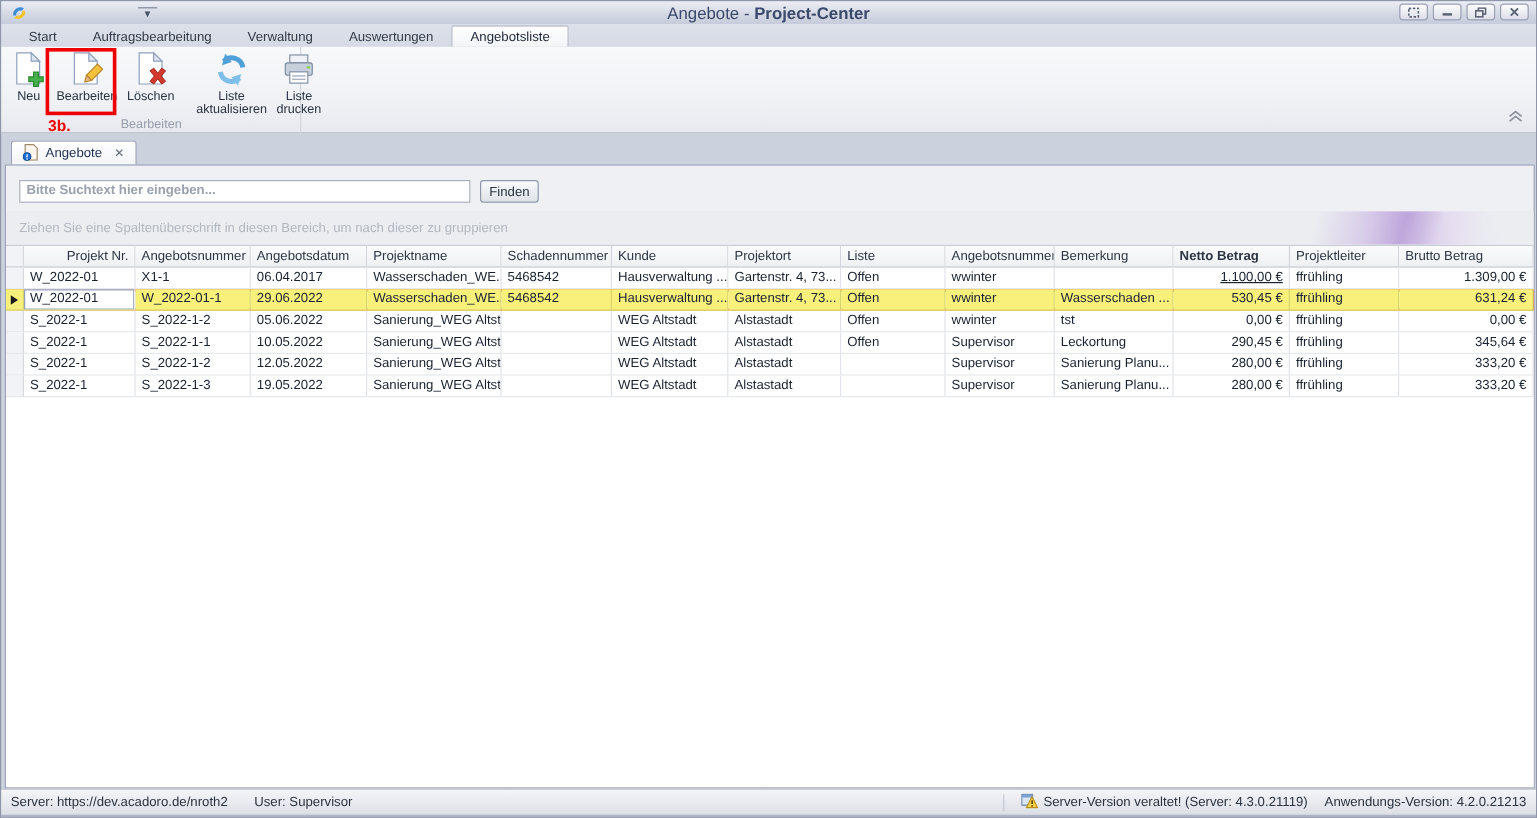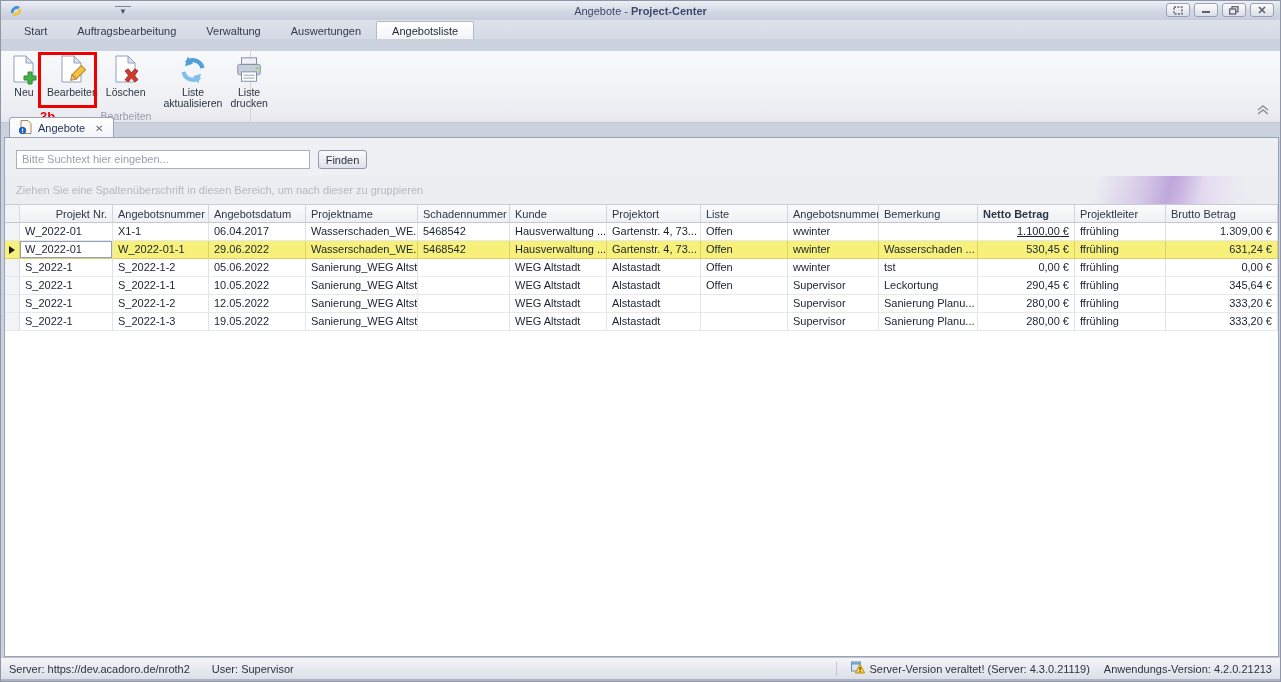--- a/index.html
+++ b/index.html
@@ -6,37 +6,37 @@
   *{box-sizing:border-box;font-family:"Liberation Sans",sans-serif;}
   .app{position:relative;width:1281px;height:682px;background:#ccd1de;overflow:hidden;
        border:1px solid #8f96a8;}
 
   
   .titlebar{position:absolute;left:0;top:0;width:100%;height:19px;
     background:linear-gradient(#eceef4,#d2d7e3 60%,#c6ccdb);display:flex;align-items:center;}
   .qat{display:flex;align-items:center;gap:6px;padding-left:8px;}
   .app-icon{width:14px;height:14px;display:inline-block;}
   .qat-caret{font-size:8px;color:#4a5468;cursor:default;padding:0 4px;border-top:1px solid #7e879c;line-height:9px;margin-left:86px;}
-  .title{position:absolute;left:0;right:0;text-align:center;font-size:11px;color:#3b4a6b;pointer-events:none;}
+  .title{position:absolute;left:0;right:0;text-align:center;font-size:14px;color:#3b4a6b;pointer-events:none;}
   .title b{font-weight:bold;}
   .win-controls{position:absolute;right:6px;top:2px;display:flex;gap:4px;}
   .wbtn{width:24px;height:14px;border:1px solid #9aa2b4;border-radius:3px;
     background:linear-gradient(#fdfdfe,#dcdfe8);display:flex;align-items:center;justify-content:center;
     font-size:9px;color:#5a6172;line-height:1;}
   .wbtn svg{display:block;}
 
   
   .ribbon-tabs{position:absolute;left:0;top:19px;width:100%;height:19px;display:flex;align-items:flex-end;
     background:linear-gradient(#dde1ea,#d6dae5);padding-left:8px;}
   .rtab{font-size:11px;color:#333a48;padding:3px 15px 2px 15px;cursor:default;}
   .rtab.active{background:linear-gradient(#ffffff,#f3f4f7);border:1px solid #b4b9c6;border-bottom:none;
     border-radius:2px 2px 0 0;color:#1f2636;}
 
   
-  .ribbon-body{position:absolute;left:0;top:50px;width:100%;height:72px;
+  .ribbon-body{position:absolute;left:0;top:38px;width:100%;height:72px;
     background:linear-gradient(#f8f9fb,#eef0f4 70%,#e7e9ef);border-bottom:1px solid #c2c6d2;}
   .ribbon-group{position:absolute;left:0;top:0;width:250px;height:72px;border-right:1px solid #d2d5de;}
   .rbtns{display:flex;align-items:flex-start;height:58px;padding-left:4px;}
   .rbtn{display:flex;flex-direction:column;align-items:center;justify-content:flex-start;
     padding:3px 4px 1px 4px;border-radius:3px;cursor:default;}
   .ricon{width:30px;height:31px;display:flex;align-items:center;justify-content:center;}
   .rlabel{font-size:10.5px;color:#2c3443;text-align:center;line-height:11px;margin-top:2px;white-space:pre-line;}
   .rsep{width:1px;height:60px;background:#d6d9e1;margin:2px 5px 0 5px;}
   .group-label{position:absolute;left:0;bottom:1px;width:250px;text-align:center;
     font-size:10.5px;color:#969dab;}
@@ -49,22 +49,22 @@
   .doc-tabbar{position:absolute;left:3px;top:115px;width:1275px;height:22px;}
   .doc-tab{position:absolute;left:5px;bottom:0;height:21px;display:flex;align-items:center;gap:6px;
     padding:0 9px;background:linear-gradient(#ffffff,#f2f4f8);border:1px solid #99a2b6;border-bottom:none;
     border-radius:3px 3px 0 0;font-size:11px;color:#1f2e52;}
   .doc-tab .close{font-size:10px;color:#5e6878;margin-left:4px;cursor:default;}
 
   
   .content-panel{position:absolute;left:3px;top:136px;width:1275px;height:520px;
     background:#eef0f4;border:1px solid #99a2b6;}
   .search-row{display:flex;align-items:center;padding:8px 0 0 11px;height:34px;}
-  .search-input{width:294px;height:19px;border:1px solid #a9b0bf;background:#fff;
-    font-size:11px;color:#333;padding:0 5px;}
+  .search-input{width:376px;height:19px;border:1px solid #a9b0bf;background:#fff;
+    font-size:11px;color:#333;padding:0 5px;font-weight:bold;}
   .search-input::placeholder{color:#9aa0ac;}
   .find-btn{margin-left:8px;width:49px;height:19px;border:1px solid #8f98ab;border-radius:3px;
     background:linear-gradient(#f9fafb,#dfe2e8);font-size:11px;color:#2b3442;line-height:16px;text-align:center;}
   .group-bar{position:relative;height:28px;margin-top:4px;background:#ebedf1;overflow:hidden;}
   .group-hint{position:absolute;left:11px;top:8px;font-size:11px;color:#b4b8c0;}
   .swirl{position:absolute;right:0;top:0;width:260px;height:28px;
     background:
       linear-gradient(105deg, rgba(255,255,255,0) 30%, rgba(197,172,224,.55) 48%, rgba(164,126,205,.55) 58%, rgba(222,206,238,.4) 70%, rgba(255,255,255,0) 82%),
       linear-gradient(75deg, rgba(255,255,255,0) 45%, rgba(190,160,220,.35) 62%, rgba(230,220,242,.5) 74%, rgba(255,255,255,0) 88%);}
   .grid{position:absolute;left:0;top:66px;right:0;bottom:0;background:#fff;}

